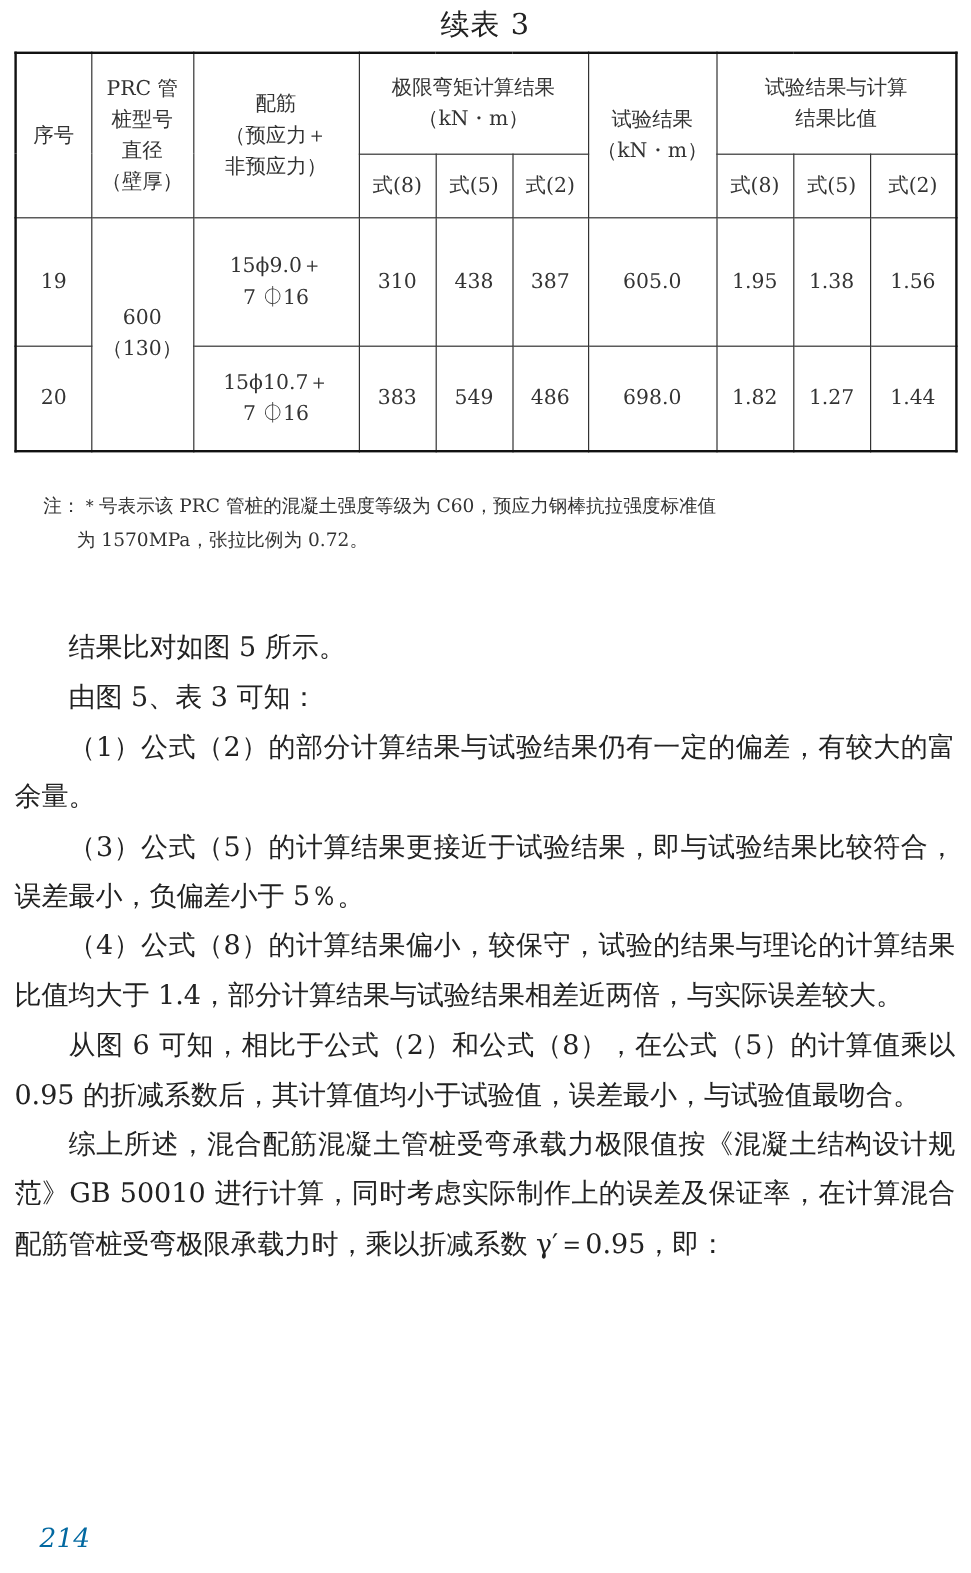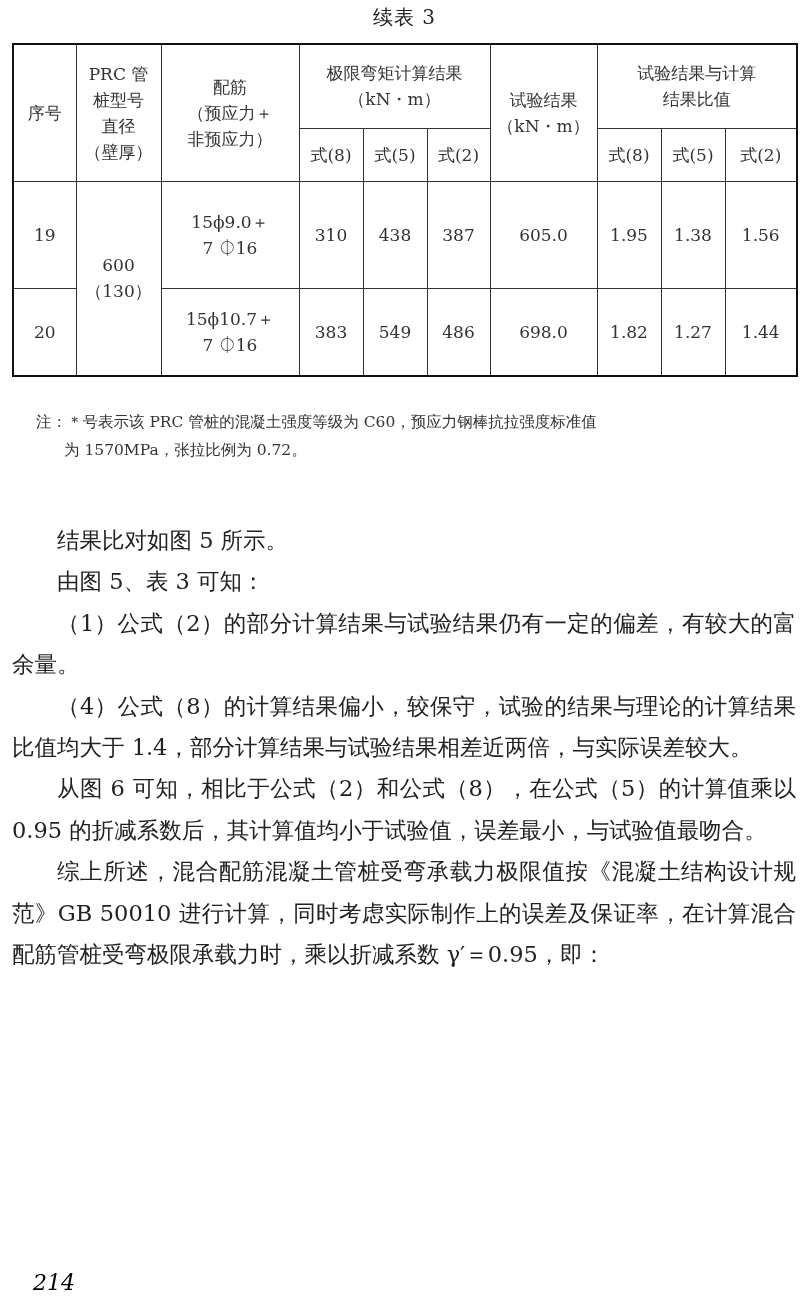--- a/index.html
+++ b/index.html
@@ -1,31 +1,31 @@
 <!DOCTYPE html>
 <html><head>
   <meta charset="utf-8">
   <style>
     html, body { margin:0; padding:0; background:#ffffff; }
     body { width:809px; height:1311px; position:relative; overflow:hidden;
            font-family:"DejaVu Serif","Liberation Serif",serif; color:#222; }
     .caption { position:absolute; top:4px; left:0; width:809px; text-align:center;
-               font-size:20px; letter-spacing:1px; }
+               font-size:24px; letter-spacing:1px; }
     table.data { position:absolute; left:12px; top:43px; border-collapse:collapse;
                  font-size:17px; table-layout:fixed; }
     table.data { border:2px solid #111; }
     table.data td, table.data th { border:1px solid #333; text-align:center; vertical-align:middle;
                  font-weight:normal; padding:0; line-height:26px; color:#333; }
     .note { position:absolute; left:36px; top:408px; width:765px; font-size:15.5px; line-height:28px; color:#333; }
     .note .cont { padding-left:28px; display:block; }
     .body-text { position:absolute; left:12px; top:520px; width:784px; font-size:22.5px;
                  line-height:41.4px; color:#222; text-align:justify; }
     .body-text p { margin:0; }
     .body-text p.ind { text-indent:2em; }
-    .pageno { position:absolute; left:33px; top:1270px; font-size:22px; font-style:italic; color:#000000; }
+    .pageno { position:absolute; left:33px; top:1270px; font-size:22px; font-style:italic; color:#0369a1; }
   </style>
 </head>
 <body>
 
 <div class="caption">续表 3</div>
 
 <table class="data">
   <colgroup>
     <col style="width:63px">
       <col style="width:85px">
@@ -110,18 +110,19 @@
 
 <div class="note">
   <span>注：＊号表示该 PRC 管桩的混凝土强度等级为 C60，预应力钢棒抗拉强度标准值</span>
   <span class="cont">为 1570MPa，张拉比例为 0.72。</span>
 </div>
 
 <div class="body-text">
   <p class="ind">结果比对如图 5 所示。</p>
   <p class="ind">由图 5、表 3 可知：</p>
   <p class="ind">（1）公式（2）的部分计算结果与试验结果仍有一定的偏差，有较大的富余量。</p>
+  <p class="ind">（3）公式（5）的计算结果更接近于试验结果，即与试验结果比较符合，误差最小，负偏差小于 5％。</p>
   <p class="ind">（4）公式（8）的计算结果偏小，较保守，试验的结果与理论的计算结果比值均大于 1.4，部分计算结果与试验结果相差近两倍，与实际误差较大。</p>
   <p class="ind">从图 6 可知，相比于公式（2）和公式（8），在公式（5）的计算值乘以 0.95 的折减系数后，其计算值均小于试验值，误差最小，与试验值最吻合。</p>
   <p class="ind">综上所述，混合配筋混凝土管桩受弯承载力极限值按《混凝土结构设计规范》GB 50010 进行计算，同时考虑实际制作上的误差及保证率，在计算混合配筋管桩受弯极限承载力时，乘以折减系数 γ′＝0.95，即：</p>
 </div>
 
 <div class="pageno">214</div>
 
 </body></html>

